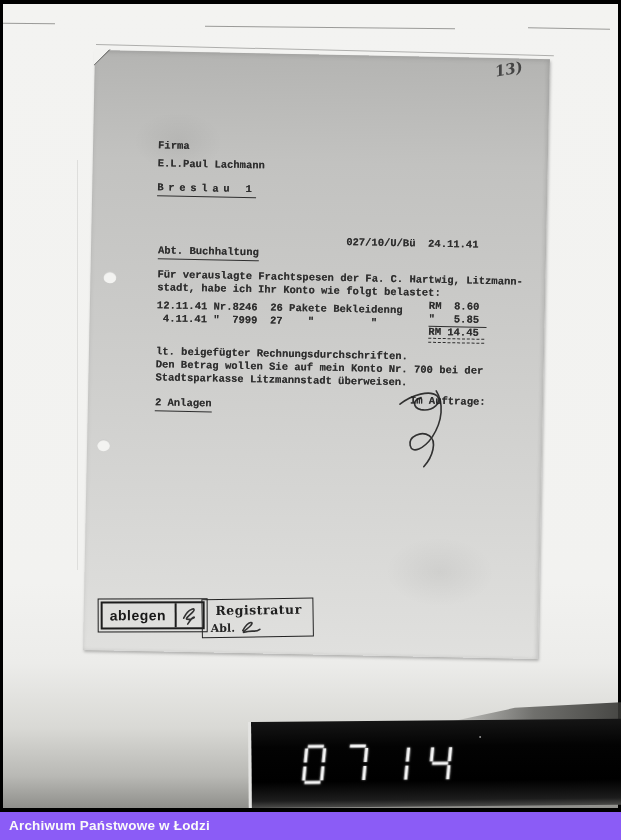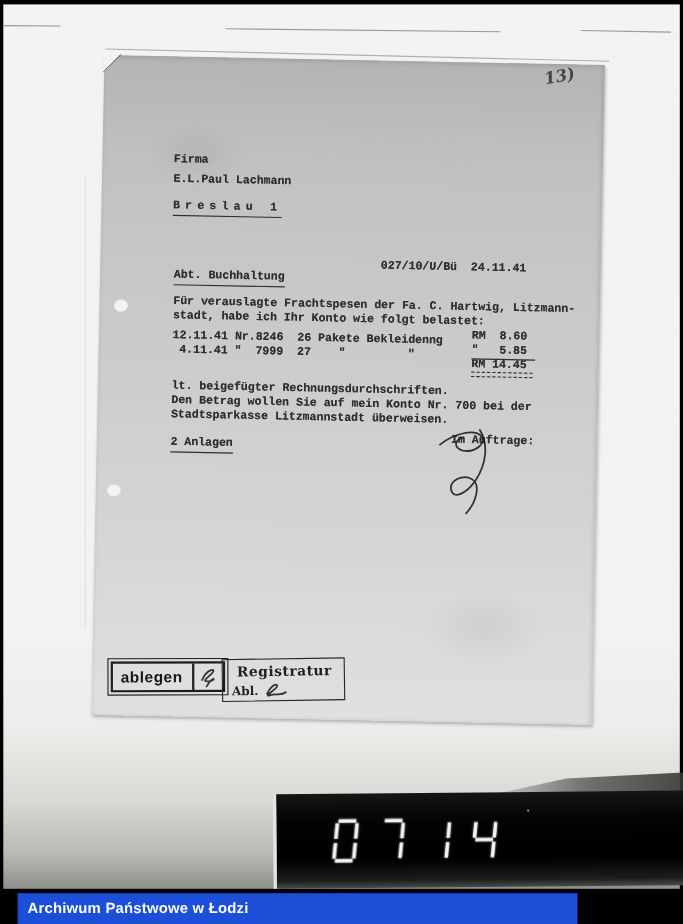--- a/index.html
+++ b/index.html
@@ -64,21 +64,21 @@
     -webkit-clip-path:polygon(0 95%,45% 28%,100% 8%,100% 100%,0 100%);
     clip-path:polygon(0 95%,45% 28%,100% 8%,100% 100%,0 100%);}
   .counter{position:absolute;left:248px;top:722px;width:373px;height:86px;
     transform:rotate(-.5deg);transform-origin:left top;
     background:linear-gradient(180deg,#151515 0%,#030303 30%,#000 70%,#1d1d1d 92%,#4a4a48 100%);
     border-left:3px solid #e4e4e2;}
   .seg-digit{position:absolute;top:22px;filter:drop-shadow(0 0 1px rgba(255,255,255,.55));}
   .dust{position:absolute;width:2px;height:2px;border-radius:50%;background:#cfcfcf;opacity:.7;}
 
   
-  .footer{position:absolute;left:16px;top:812px;width:509px;height:28px;background:#1d4ed8;}
+  .footer{position:absolute;left:0;top:812px;width:621px;height:28px;background:#8b5cf6;}
   .footer .txt{position:absolute;left:9px;top:0;line-height:27px;color:#fafafa;
     font-size:13.5px;font-weight:700;letter-spacing:.2px;}
 </style>
 </head>
 <body>
 
 <div id="stage">
 
   <div class="backing"></div>
   <div class="scratch" style="left:3px;top:23px;width:52px;transform:rotate(.4deg);"></div>

